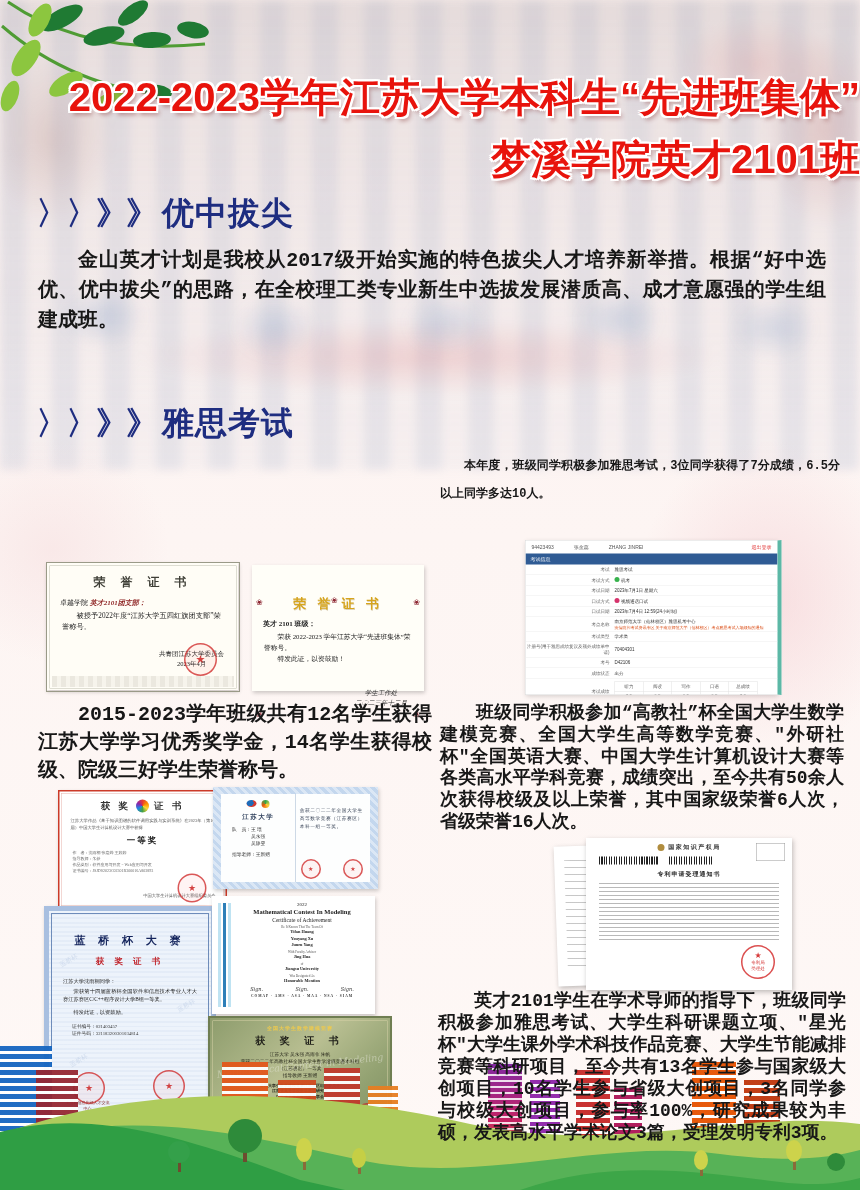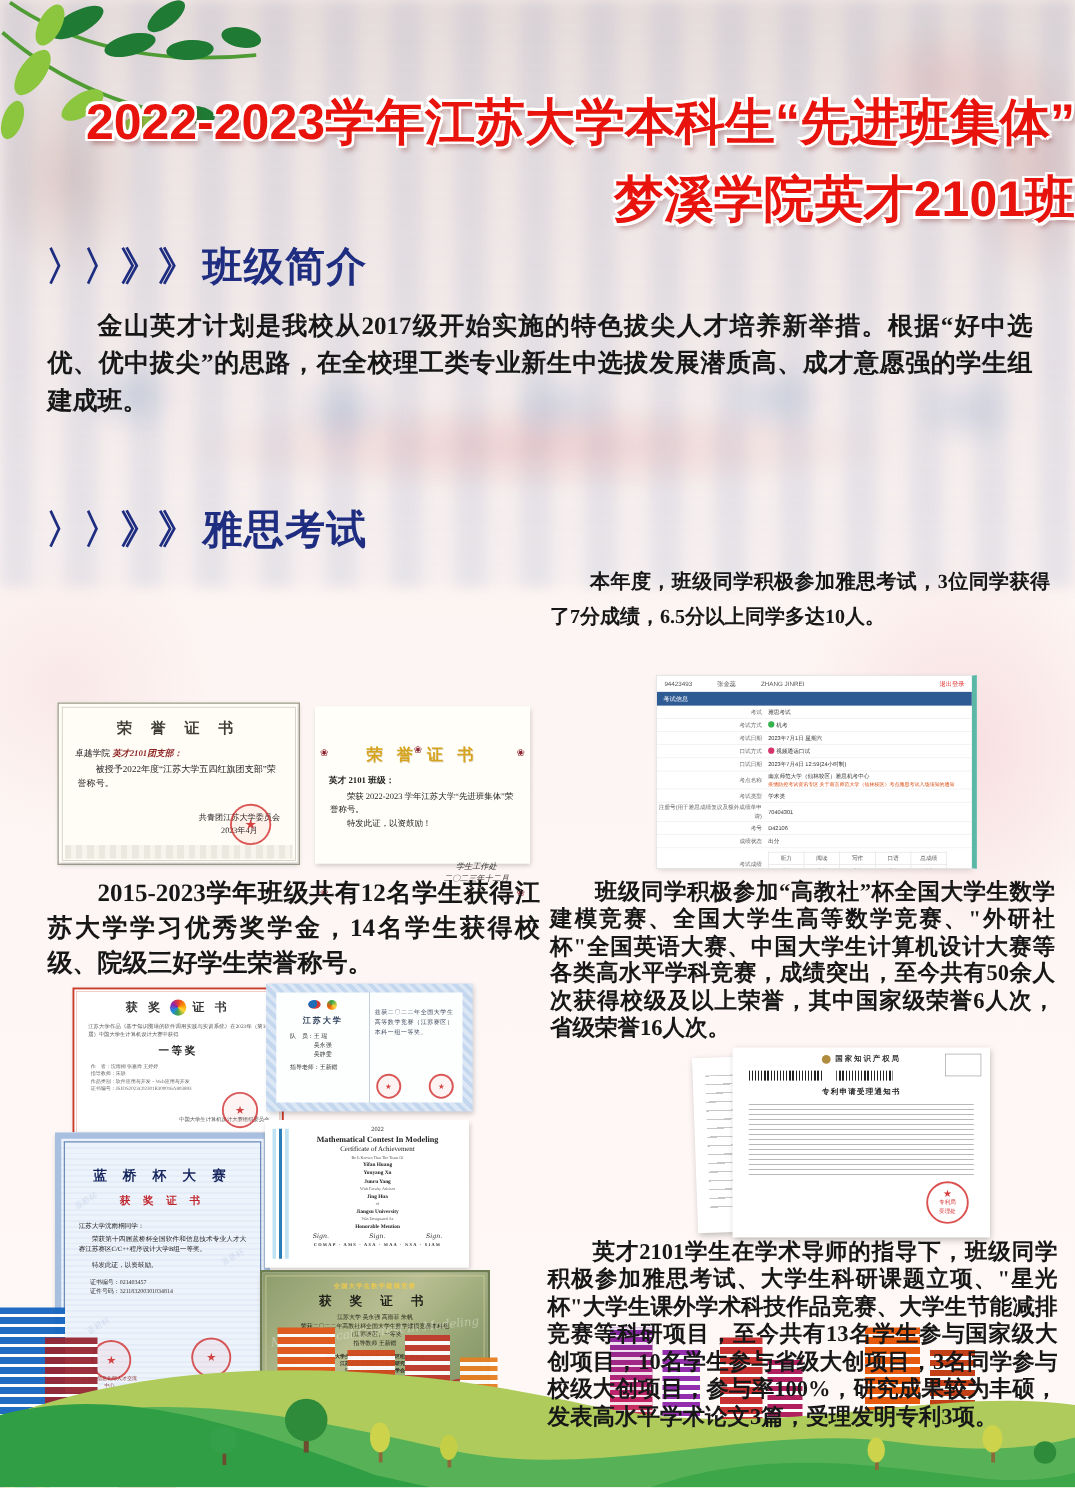--- a/index.html
+++ b/index.html
@@ -33,27 +33,27 @@
   .title{position:absolute;left:0;width:860px;text-align:right;margin:0;z-index:8;
     color:#e8130c;font-weight:900;font-family:"Liberation Sans",sans-serif;letter-spacing:0px;
     text-shadow:-2px -2px 0 #fff,2px -2px 0 #fff,-2px 2px 0 #fff,2px 2px 0 #fff,0 -2px 0 #fff,0 2px 0 #fff,-2px 0 0 #fff,2px 0 0 #fff,3px 4px 4px rgba(130,50,50,.45);}
   .title.l1{top:70px;font-size:40px;}
   .title.l2{top:132px;font-size:40px;}
   
   .sec-head{position:absolute;left:36px;z-index:8;color:#1e2d80;font-weight:900;
     font-size:32px;letter-spacing:1px;}
   .sec-head .chev{letter-spacing:-2px;margin-right:6px;}
   
-  .para{position:absolute;z-index:8;margin:0;font-family:Liberation Serif, serif;
+  .para{position:absolute;z-index:8;margin:0;font-family:Liberation Mono, monospace;
     font-weight:700;color:#171717;text-align:justify;text-indent:2em;}
   .p-intro1{left:38px;top:246px;width:788px;font-size:20px;line-height:30px;}
   .p-intro2{left:38px;top:306px;width:788px;font-size:20px;line-height:30px;}
   .p-awards{left:38px;top:455px;width:394px;font-size:20px;line-height:26.5px;}
   .p-scholar{left:38px;top:701px;width:394px;font-size:20px;line-height:28px;}
-  .p-ielts{left:440px;top:452px;width:400px;font-size:16px;line-height:28px;}
+  .p-ielts{left:440px;top:452px;width:400px;font-size:12px;line-height:28px;}
   .p-contest{left:440px;top:703px;width:404px;font-size:18px;line-height:21.8px;}
   .p-research{left:438px;top:990px;width:408px;font-size:18px;line-height:22px;}
   
   .cert{position:absolute;z-index:4;box-shadow:1px 2px 4px rgba(0,0,0,.2);background:#fff;}
   .z2{transform:scale(.5);transform-origin:0 0;}
   .seal{position:absolute;border-radius:50%;border:3px solid rgba(205,35,35,.75);color:rgba(205,35,35,.85);
     display:flex;align-items:center;justify-content:center;background:rgba(255,120,120,.08);}
   
   .cert1{left:46px;top:562px;width:192px;height:128px;background:#fffdf6;}
   .cert1 .z2{width:384px;height:256px;border:2px solid #9a9a88;outline:1px solid #bdbdae;outline-offset:-8px;
@@ -221,21 +221,21 @@
       <ellipse cx="112" cy="100" rx="16" ry="7.5" transform="rotate(-12 112 100)"></ellipse>
       <ellipse cx="40" cy="20" rx="18" ry="9" transform="rotate(-62 40 20)"></ellipse>
       <ellipse cx="10" cy="96" rx="16" ry="8" transform="rotate(-70 10 96)"></ellipse>
     </g>
   </svg>
 
   <h1 class="title l1">2022-2023学年江苏大学本科生“先进班集体”</h1>
   <h1 class="title l2">梦溪学院英才2101班</h1>
 
   <div class="sec-head" style="top:192px">
-    <span class="chev">〉〉》》</span><span>班级简介</span>
+    <span class="chev">〉〉》》</span><span>优中拔尖</span>
   </div>
   <p class="para p-intro1">金山英才计划是我校从2017级开始实施的特色拔尖人才培养新举措。根据“好中选优、优中拔尖”的思路，在全校理工类专业新生中选拔发展潜质高、成才意愿强的学生组建成班。</p>
 
   <div class="sec-head" style="top:402px">
     <span class="chev">〉〉》》</span><span>雅思考试</span>
   </div>
 
 
   <div class="cert cert1">
     <div class="z2">

